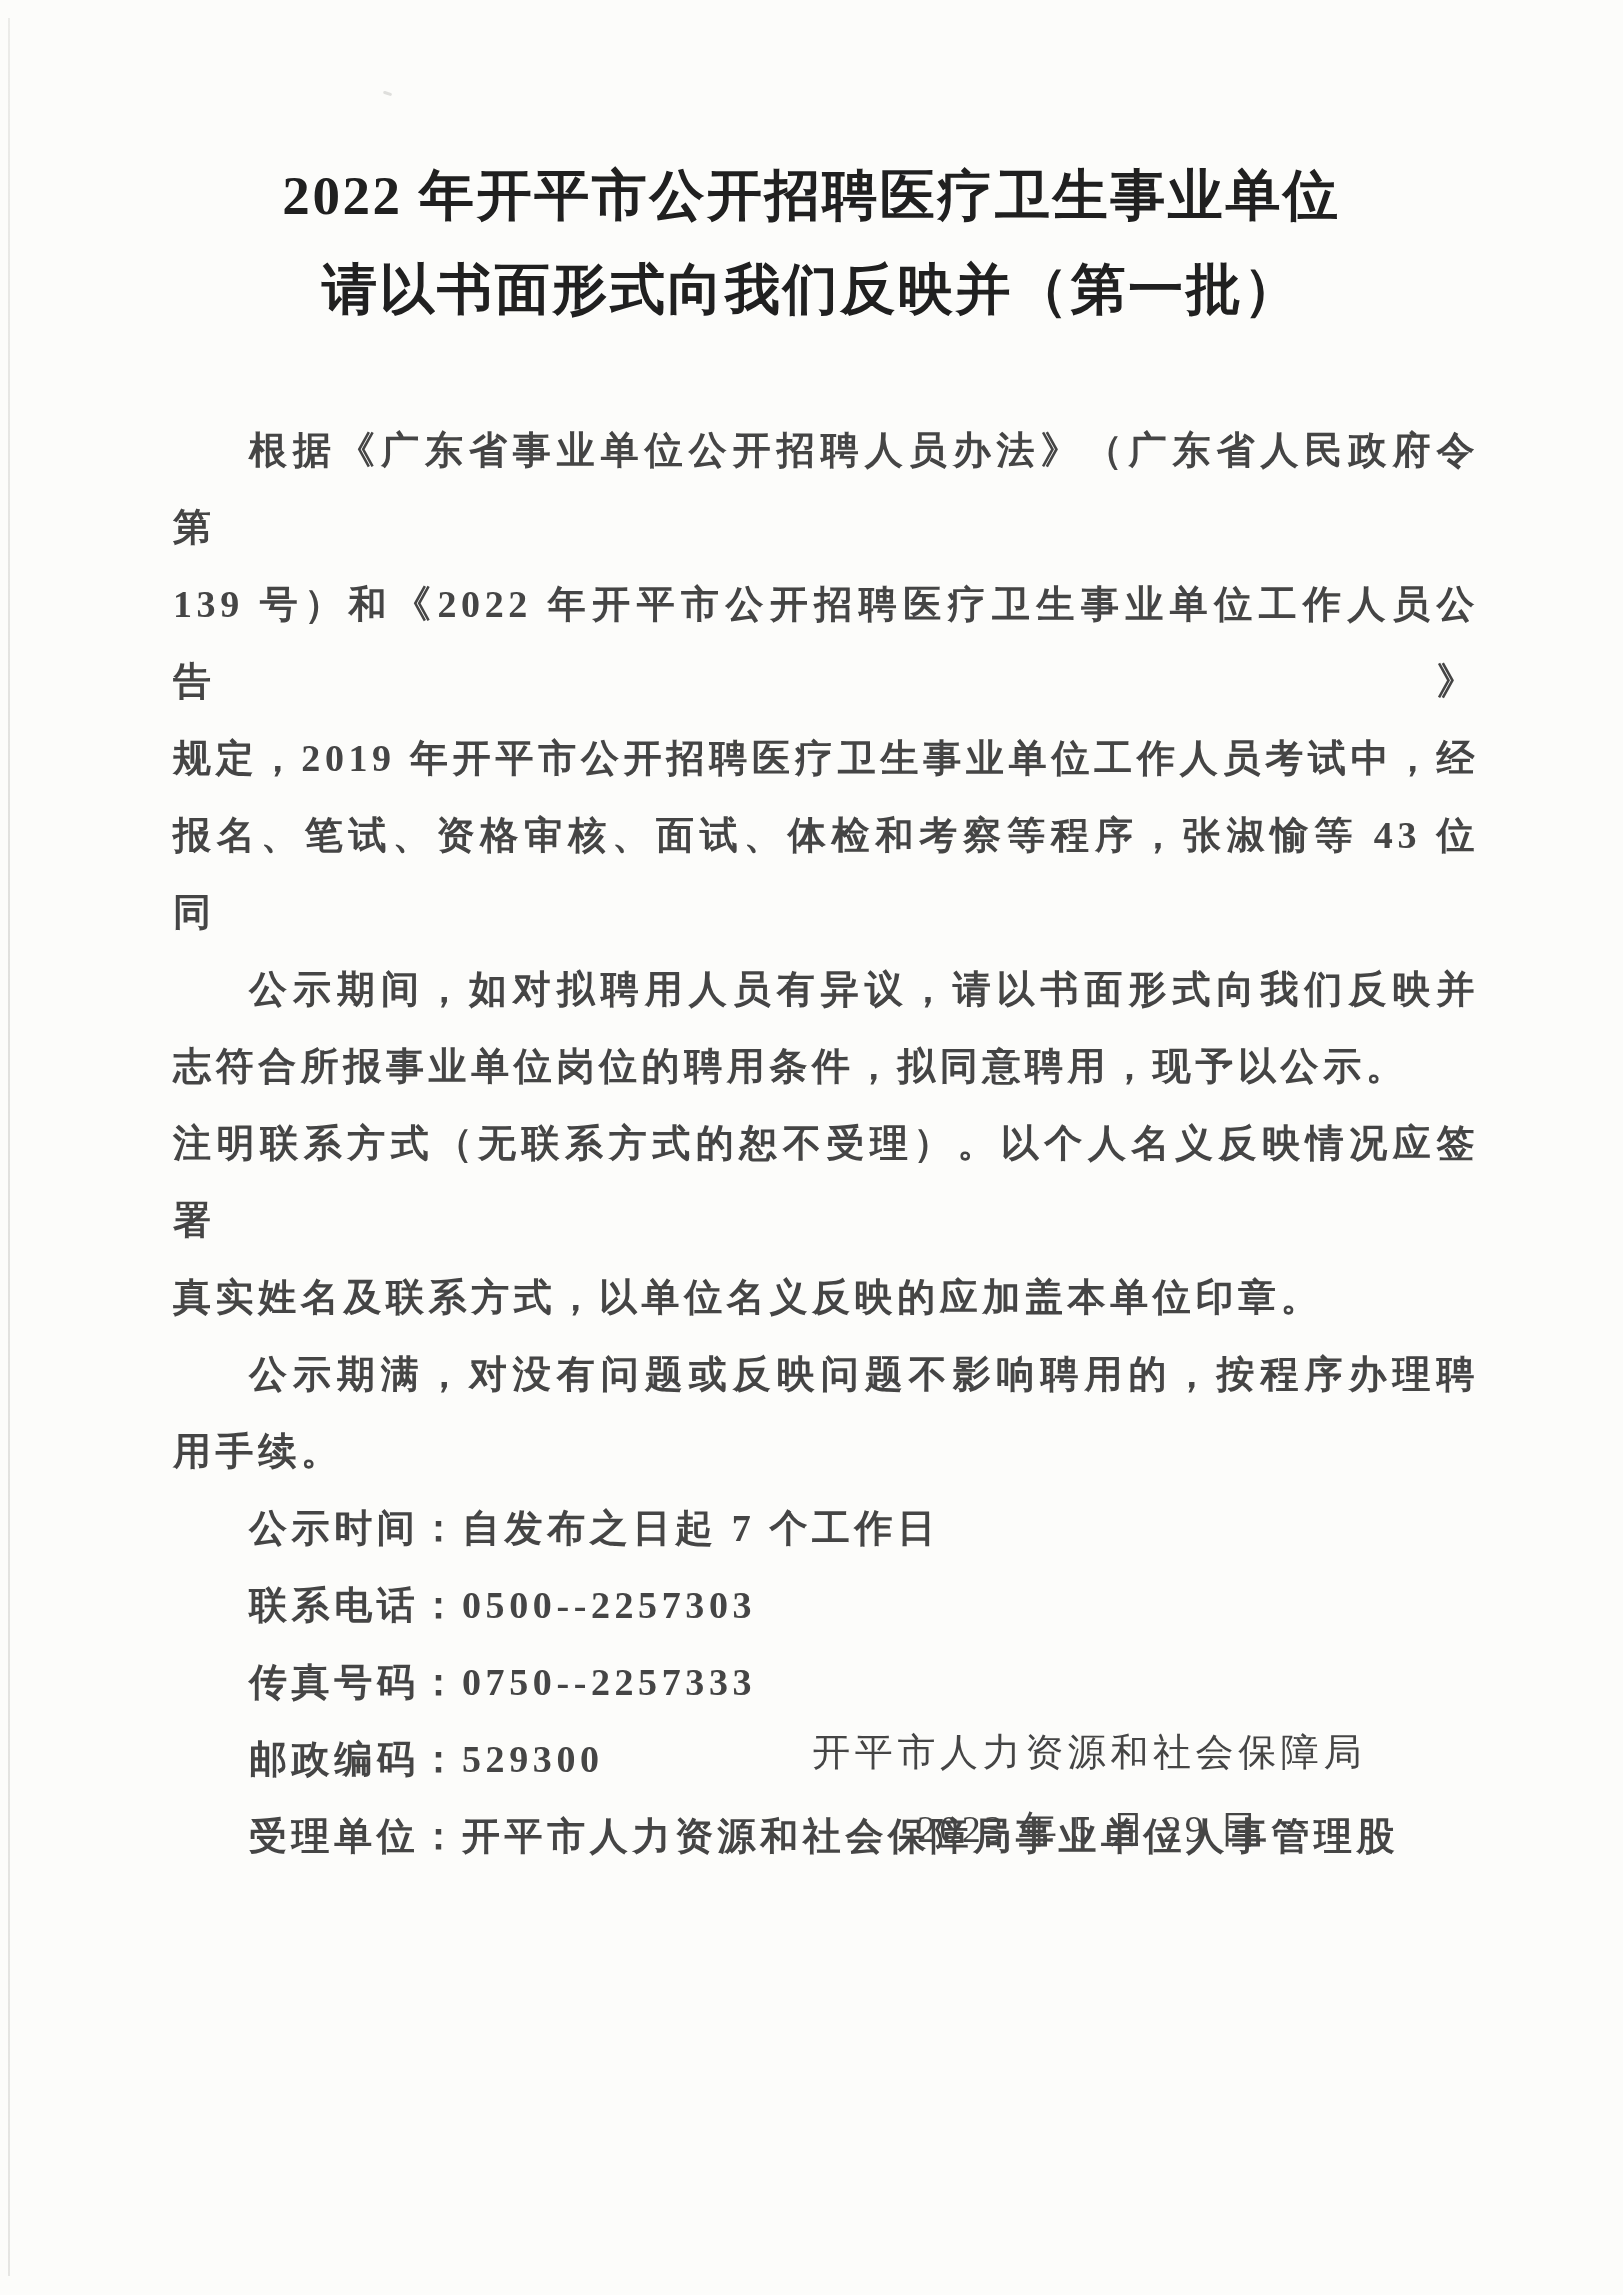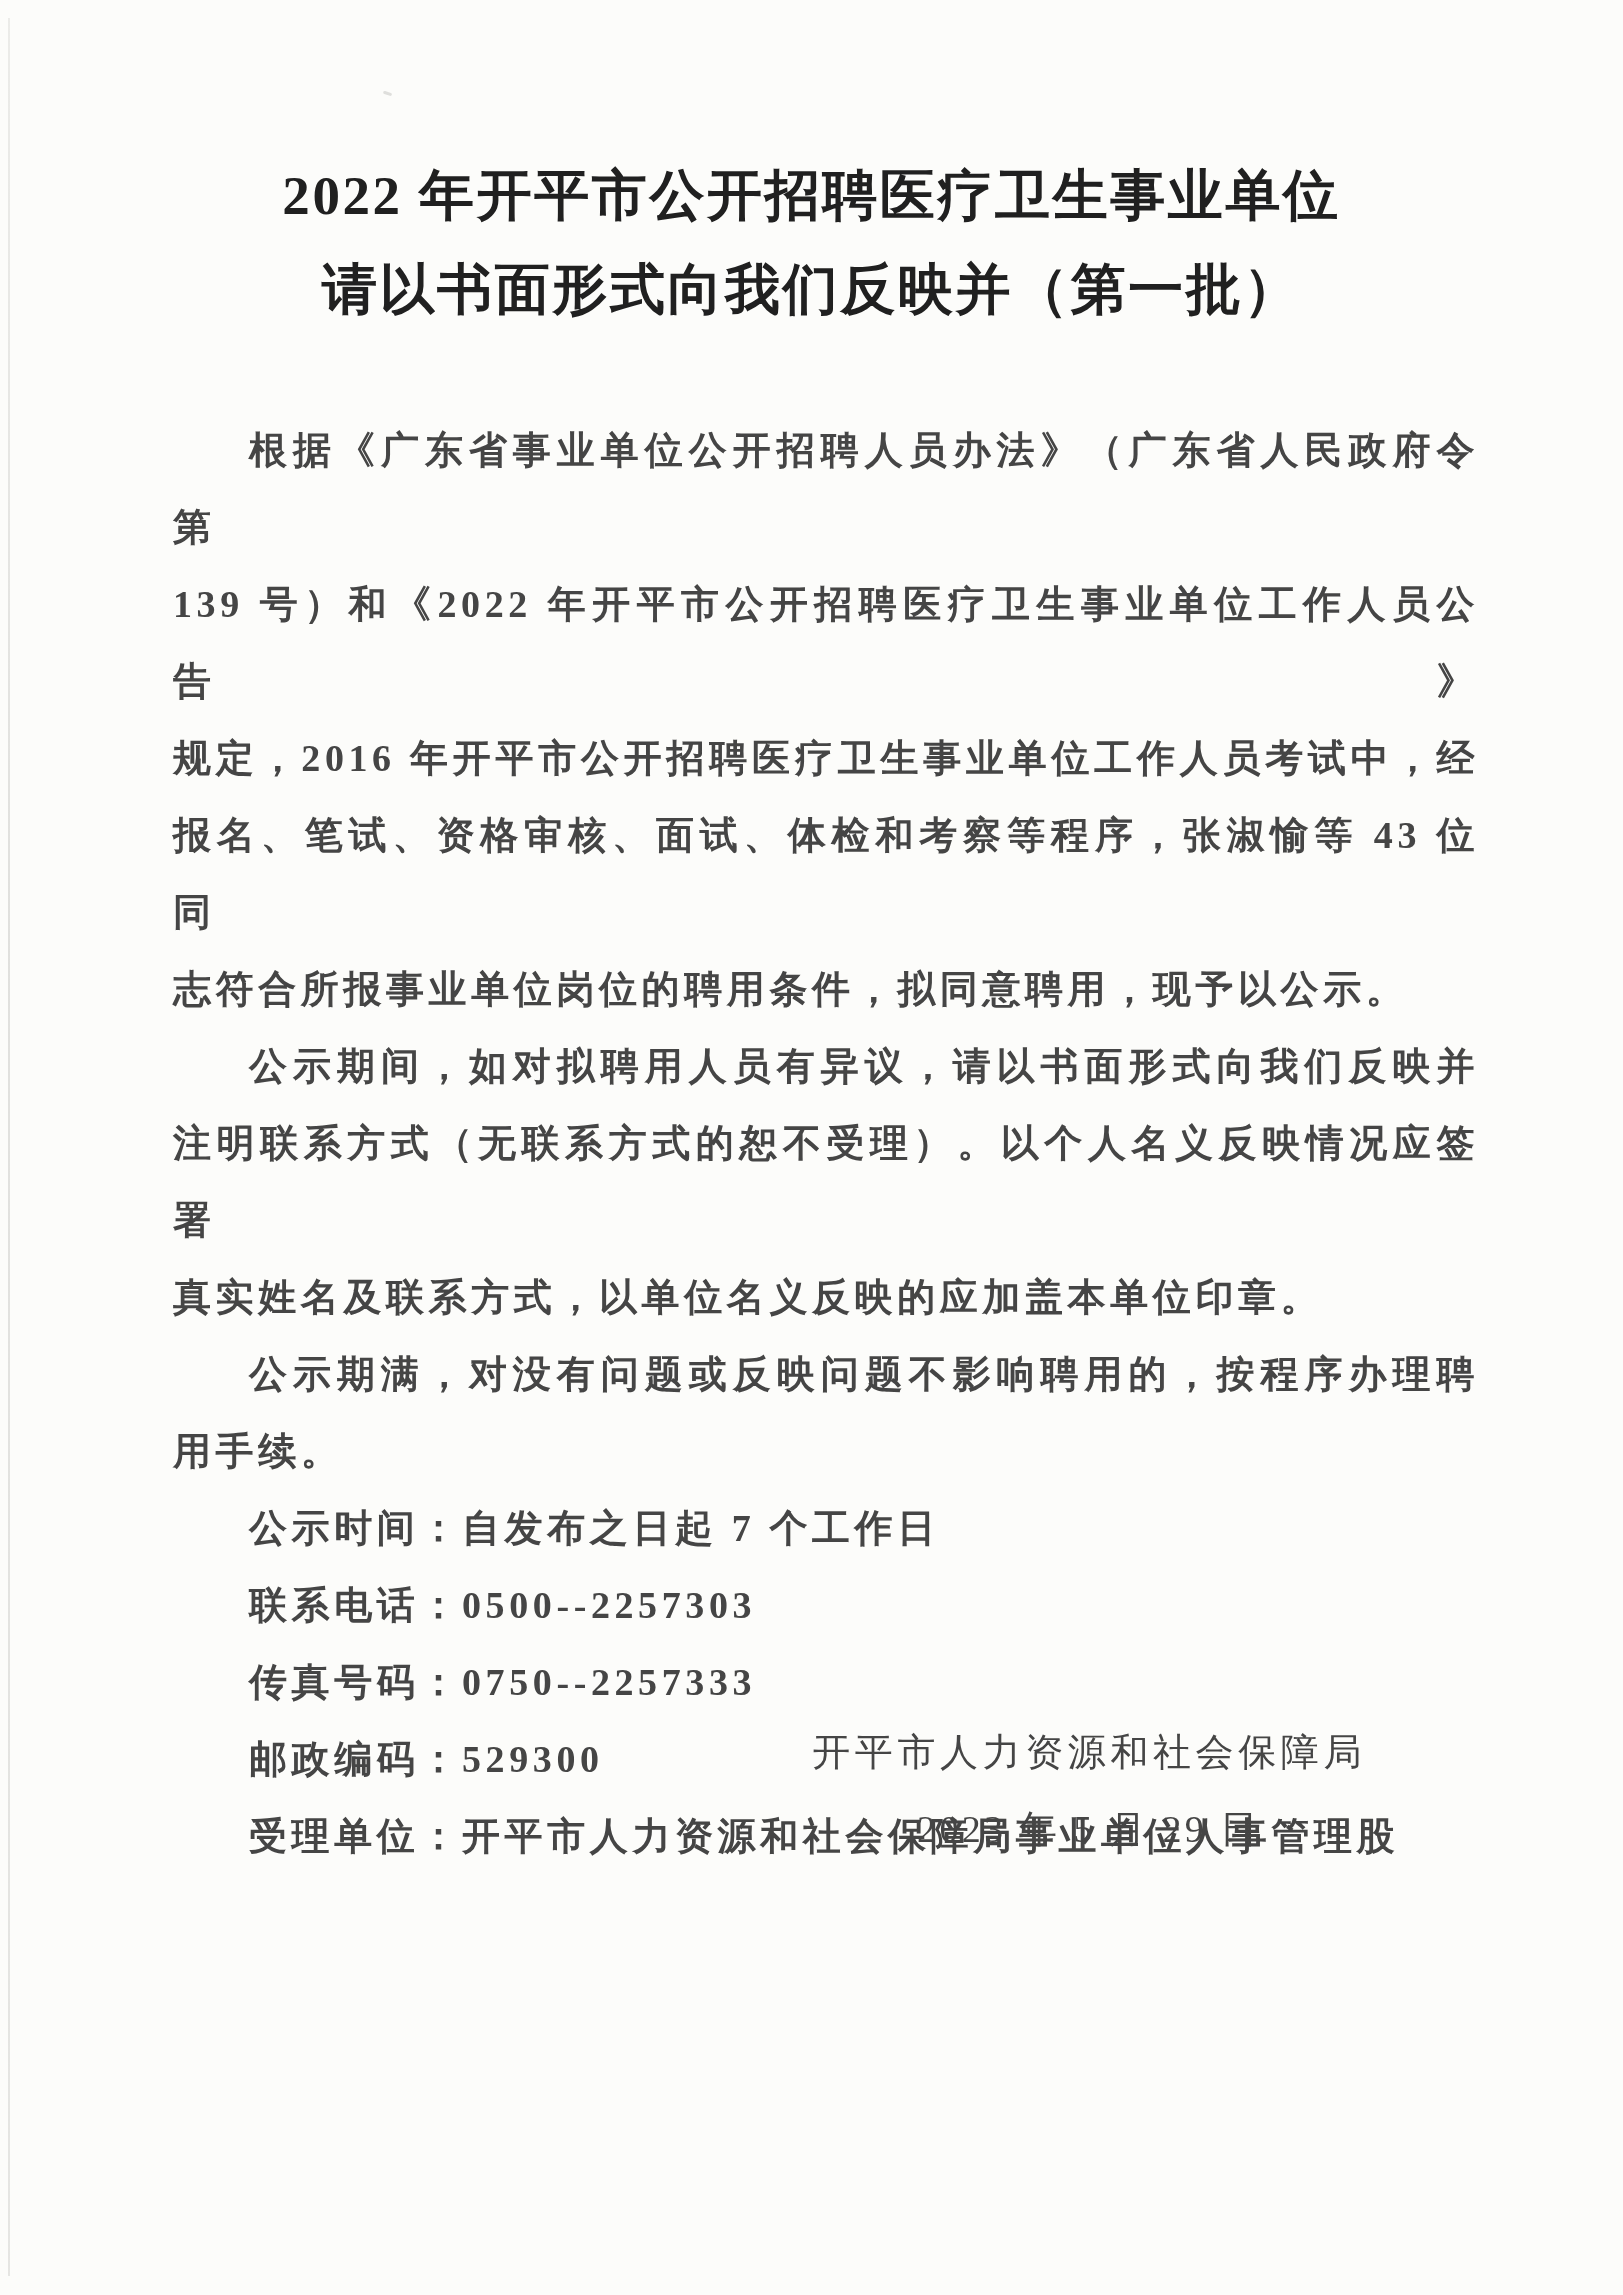--- a/index.html
+++ b/index.html
@@ -97,24 +97,24 @@
   <div class="speck"></div>
 
   <div class="title">
     <div>2022 年开平市公开招聘医疗卫生事业单位</div>
     <div>请以书面形式向我们反映并（第一批）</div>
   </div>
 
   <div class="body-col" id="body-root">
       <div class="line first">根据《广东省事业单位公开招聘人员办法》（广东省人民政府令第</div>
       <div class="line">139 号）和《2022 年开平市公开招聘医疗卫生事业单位工作人员公告》</div>
-      <div class="line">规定，2016 年开平市公开招聘医疗卫生事业单位工作人员考试中，经</div>
+      <div class="line">规定，2019 年开平市公开招聘医疗卫生事业单位工作人员考试中，经</div>
       <div class="line">报名、笔试、资格审核、面试、体检和考察等程序，张淑愉等 43 位同</div>
+      <div class="line first">公示期间，如对拟聘用人员有异议，请以书面形式向我们反映并</div>
       <div class="line last">志符合所报事业单位岗位的聘用条件，拟同意聘用，现予以公示。</div>
-      <div class="line first">公示期间，如对拟聘用人员有异议，请以书面形式向我们反映并</div>
       <div class="line">注明联系方式（无联系方式的恕不受理）。以个人名义反映情况应签署</div>
       <div class="line last">真实姓名及联系方式，以单位名义反映的应加盖本单位印章。</div>
       <div class="line first">公示期满，对没有问题或反映问题不影响聘用的，按程序办理聘</div>
       <div class="line last">用手续。</div>
       <div class="line info">公示时间：自发布之日起 7 个工作日</div>
       <div class="line info">联系电话：0500--2257303</div>
       <div class="line info">传真号码：0750--2257333</div>
       <div class="line info">邮政编码：529300</div>
       <div class="line info">受理单位：开平市人力资源和社会保障局事业单位人事管理股</div>
     </div>

